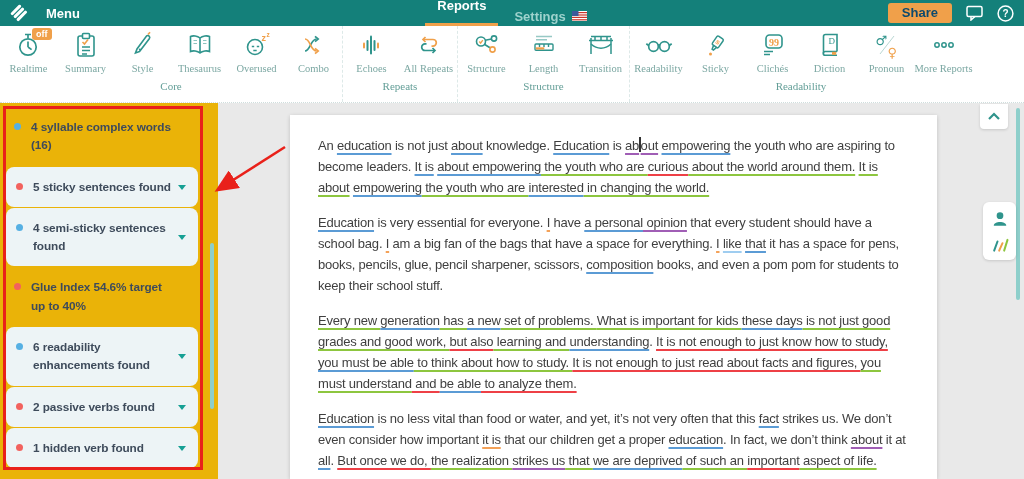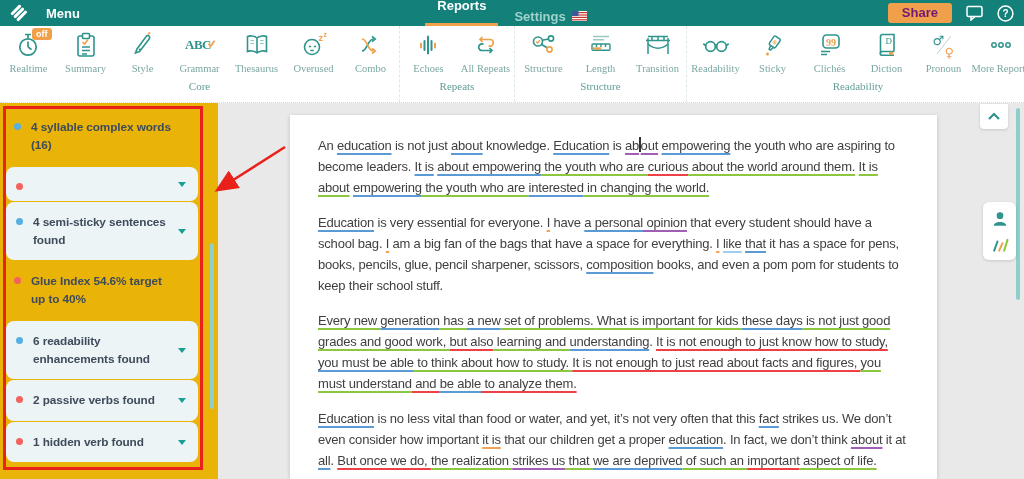--- a/index.html
+++ b/index.html
@@ -10,21 +10,21 @@
   .header { position:absolute; left:0; top:0; width:1024px; height:26px; background:#14807a;
             display:flex; align-items:center; z-index:30; }
   .logo { margin-left:9px; display:flex; align-items:center; }
   .menu-label { color:#fff; font-weight:bold; font-size:13px; margin-left:8px;padding-left:9px; }
   .tabs { position:absolute; left:0; top:0; width:100%; height:26px; display:flex; justify-content:center; gap:4px; }
   .tab { height:26px; display:flex; align-items:center; padding:16px 12px; font-size:13px; font-weight:bold;
          color:#9ed2cd; cursor:pointer; }
   .tab.active { color:#fff; border-bottom:3px solid #f0a04a; padding-top:3px; }
   .tab .flag { margin-left:6px; display:inline-block; line-height:0; }
   .header-right { position:absolute; right:10px; top:0; height:26px; display:flex; align-items:center; gap:14px; }
-  .share-btn { background:#f0a04a; color:#701a75; font-weight:bold; font-size:13px; border:none;
+  .share-btn { background:#f0a04a; color:#0c4a6e; font-weight:bold; font-size:13px; border:none;
                border-radius:3px; padding:2px 14px; height:20px; line-height:14px; cursor:pointer; }
   .hdr-icon { display:flex; align-items:center; cursor:pointer; }
 
   
   .toolbar { position:absolute; left:0; top:26px; width:1024px; height:77px; background:#fff;
              border-bottom:1px dotted #cfdedd; display:flex; z-index:20; }
   .tb-group { display:flex; flex-direction:column; }
   .tb-group + .tb-group { border-left:1px dashed #dde9e8; }
   .tb-items { display:flex; }
   .tb-item { width:57px; display:flex; flex-direction:column; align-items:center; padding-top:4px; cursor:pointer; }
@@ -164,27 +164,20 @@
               <g fill="none" stroke="#2f948c" stroke-width="1.6">
                 <path d="M13.5 21.5 l-4 1.5 1.5-4 L20.5 6 a2 2 0 0 1 2.8 2.8 z"></path>
                 <circle cx="13.8" cy="19.5" r="1" fill="#2f948c" stroke="none"></circle>
               </g>
               <path d="M22 4.5 l2-2.2" stroke="#f0a04a" stroke-width="1.7" fill="none"></path>
             </svg></div>
           <div class="tb-label">Style</div>
         </div>
         <div class="tb-item">
           <div class="tb-icon"><svg width="34" height="30" viewBox="0 0 34 30">
-              <text x="2" y="19" font-family="'Liberation Serif',serif" font-size="13" font-weight="bold" fill="#2f948c" letter-spacing="-0.5">ABC</text>
-              <path d="M25.5 13.5 l2.2 2.8 3.8-5.5" stroke="#f0a04a" stroke-width="1.8" fill="none"></path>
-            </svg></div>
-          <div class="tb-label">Grammar</div>
-        </div>
-        <div class="tb-item">
-          <div class="tb-icon"><svg width="34" height="30" viewBox="0 0 34 30">
               <path d="M17 8 C14.5 5.8 10 5.4 7.5 6.5 V21.5 C10 20.4 14.5 20.8 17 23 C19.5 20.8 24 20.4 26.5 21.5 V6.5 C24 5.4 19.5 5.8 17 8 Z M17 8 V23" fill="none" stroke="#2f948c" stroke-width="1.6"></path>
               <path d="M10.5 10.5 h3.5 M10.5 13.5 h3.5 M20 10.5 h3.5 M20 13.5 h3.5" stroke="#2f948c" stroke-width="1" opacity="0.55"></path>
             </svg></div>
           <div class="tb-label">Thesaurus</div>
         </div>
         <div class="tb-item">
           <div class="tb-icon"><svg width="34" height="30" viewBox="0 0 34 30">
               <circle cx="15" cy="17" r="7.5" fill="none" stroke="#2f948c" stroke-width="1.6"></circle>
               <path d="M11.8 16.5 h2.4 M16.8 16.5 h2.4 M13.3 20.5 h3.4" stroke="#2f948c" stroke-width="1.5" fill="none"></path>
               <text x="21.5" y="10.5" fill="#f0a04a" font-size="9" font-weight="bold" font-family="'Liberation Sans',sans-serif">z</text>
@@ -344,20 +337,21 @@
 <div class="content">
 
   <aside class="sidebar">
     <div class="sb-list" id="sidebar-list">
         <div class="sb-row">
           <span class="sb-dot blue"></span>
           <span class="sb-label">4 syllable complex words (16)</span>
         </div>
         <div class="sb-row shaded">
           <span class="sb-dot red"></span>
+          <span class="sb-label">5 sticky sentences found</span>
           <span class="sb-caret"></span>
         </div>
         <div class="sb-row shaded">
           <span class="sb-dot blue"></span>
           <span class="sb-label">4 semi-sticky sentences found</span>
           <span class="sb-caret"></span>
         </div>
         <div class="sb-row">
           <span class="sb-dot red"></span>
           <span class="sb-label">Glue Index 54.6% target up to 40%</span>

